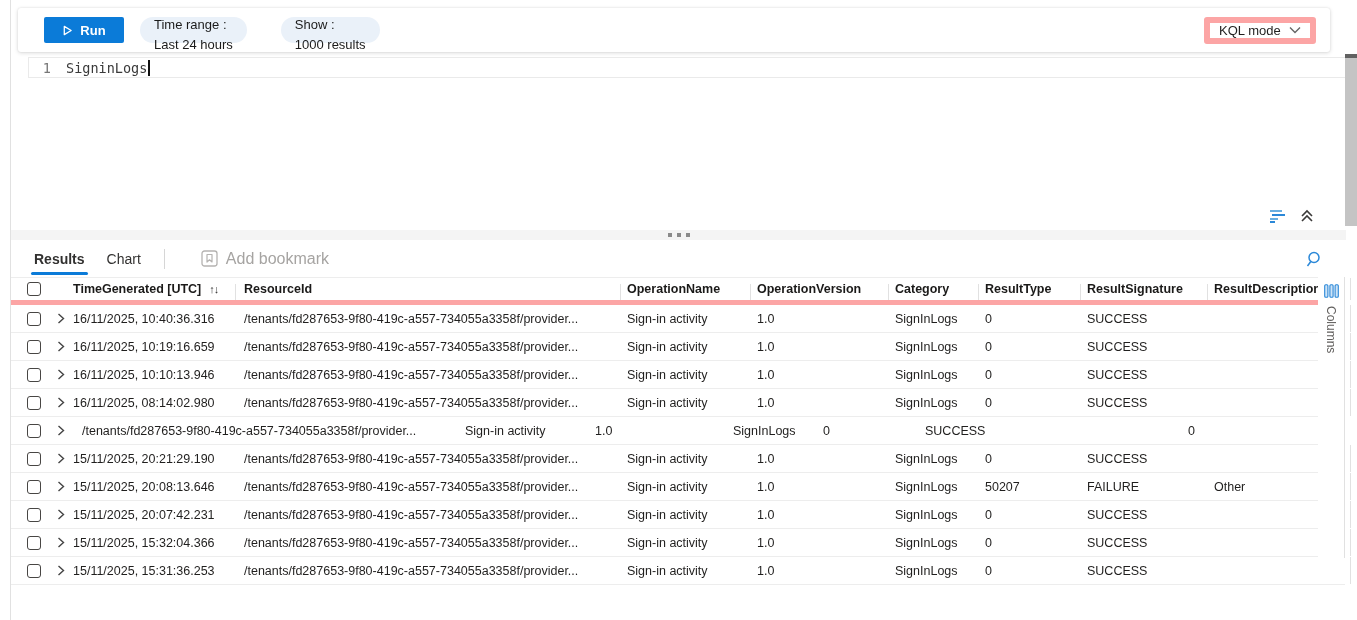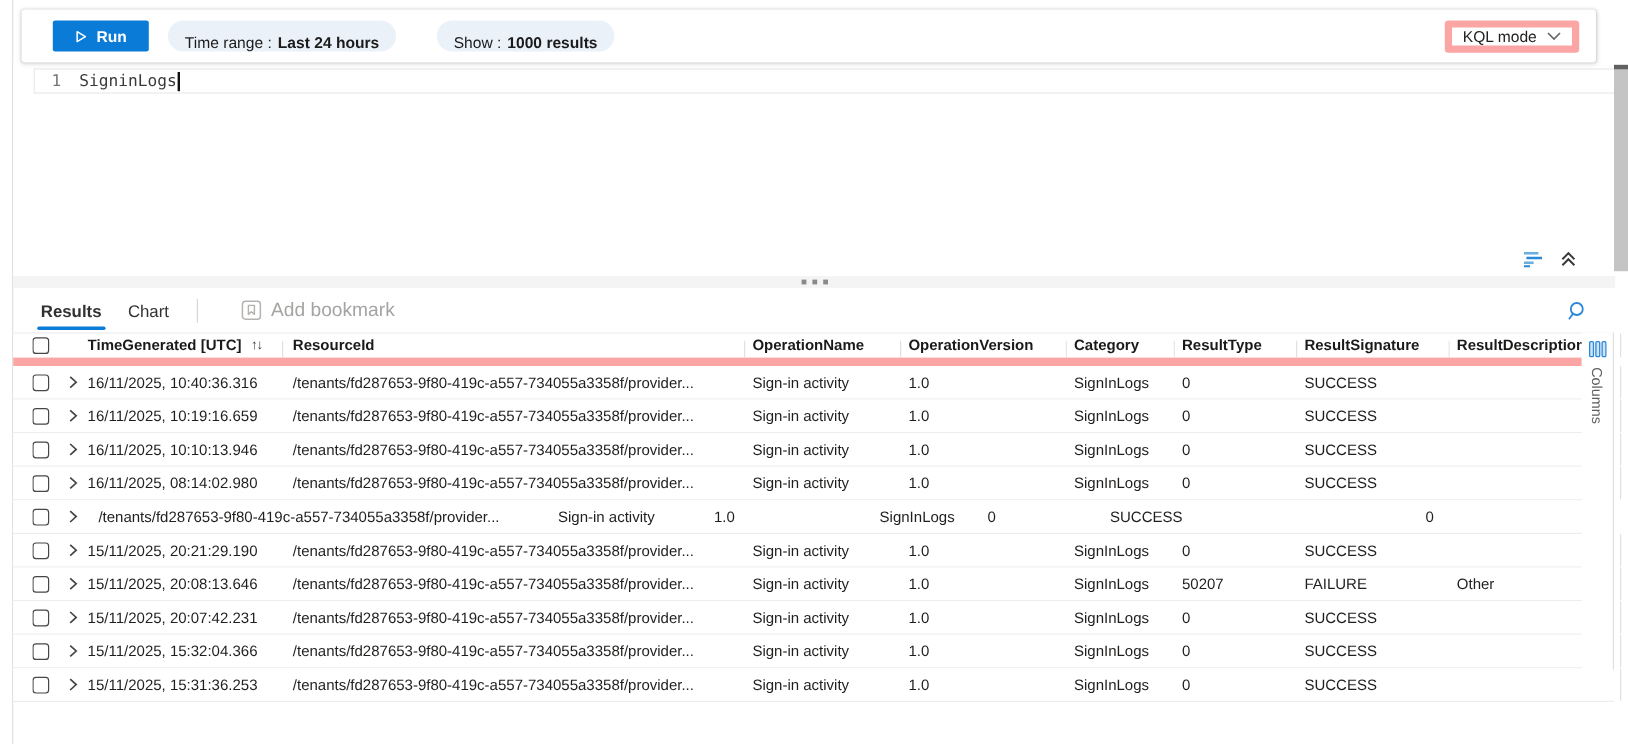--- a/index.html
+++ b/index.html
@@ -3,23 +3,23 @@
 <meta charset="utf-8">
 <style>
   * { margin:0; padding:0; box-sizing:border-box; }
   html,body { width:1357px; height:620px; background:#fff; font-family:"Liberation Sans", sans-serif; color:#201f1e; overflow:hidden; }
   .page { position:relative; width:1357px; height:620px; background:#fff; }
   .left-edge { position:absolute; left:10px; top:0; bottom:0; width:1px; background:#e1e1e1; }
 
   
   .top-card { position:absolute; left:18px; top:8px; width:1312px; height:44px; background:#fff; border-radius:3px; box-shadow:0 1px 4px rgba(0,0,0,.14), 0 0 2px rgba(0,0,0,.10); display:flex; align-items:center; padding:0 14px 0 26px; z-index:5; }
   .run-btn { display:flex; align-items:center; justify-content:center; gap:7px; width:80px; height:26px; background:#0b7bd8; border:none; border-radius:2px; color:#fff; font-size:13px; font-weight:600; font-family:"Liberation Sans", sans-serif; cursor:pointer; }
-  .pill { display:flex; align-items:flex-end; gap:5px; height:26px; background:#eaf1f9; border-radius:13px; padding:0 14px; font-size:13px; color:#1b1b1b; margin-left:16px; white-space:nowrap; cursor:pointer; }
+  .pill { display:flex; align-items:flex-start; gap:5px; height:26px; background:#eaf1f9; border-radius:13px; padding:0 14px; font-size:13px; color:#1b1b1b; margin-left:16px; white-space:nowrap; cursor:pointer;flex-direction:column; }
   .pill + .pill { margin-left:34px; }
-  .pill b { font-weight:700; }
+  .pill b { font-weight:400; }
   .toolbar-spacer { flex:1; }
   .kql-select { display:flex; align-items:center; justify-content:space-between; width:112px; height:27px; border:6px solid #fca5a5; border-radius:3px; padding:0 9px; font-size:13px; color:#201f1e; cursor:pointer; background:#fff; }
 
   
   .editor { position:absolute; left:11px; top:52px; right:0; height:178px; background:#fff; }
   .editor-line { position:relative; margin:5px 0 0 17px; height:21px; display:flex; align-items:center; border:1px solid #eaeaea; border-right:none; }
   .ln { width:22px; text-align:right; font-family:"DejaVu Sans Mono", monospace; font-size:13.5px; color:#767676; margin-right:15px; }
   .code { font-family:"DejaVu Sans Mono", monospace; font-size:13.5px; color:#3a3a3a; }
   .caret { display:inline-block; width:1.5px; height:16px; background:#111; vertical-align:middle; margin-left:1px; }
   .editor-scrollbar { position:absolute; top:2px; right:0; width:12px; height:176px; }
@@ -38,21 +38,21 @@
   .tab.active { font-weight:700; }
   .tab.active::after { content:""; position:absolute; left:8px; right:8px; bottom:2px; height:3px; background:#0b7bd8; border-radius:2px; }
   .tab-divider { width:1px; height:20px; background:#d6d6d6; margin:0 12px; }
   .bookmark-btn { display:flex; align-items:center; gap:8px; color:#a6a4a2; font-size:16px; background:none; border:none; cursor:pointer; font-family:"Liberation Sans", sans-serif;margin-left:24px; }
   .tabbar-spacer { flex:1; }
   .search-btn { margin-right:32px; }
 
   
   .table-wrap { position:absolute; left:11px; top:277px; width:1334px; }
   .trow { display:flex; align-items:center; height:28px; border-bottom:1px solid #ededed; padding-left:16px; background:#fff; }
-  .thead { height:28px; border-top:1px solid #ededed; border-bottom:7px solid #fca5a5; font-weight:700; }
+  .thead { height:28px; border-top:1px solid #ededed; border-bottom:5px solid #fca5a5; font-weight:700; }
   .cell { flex:none; white-space:nowrap; overflow:hidden; font-size:12.5px; color:#201f1e; padding-left:7px; position:relative; height:100%; display:flex; align-items:center; }
   .thead .cell { color:#1b1a19; }
   .thead .cell.divided::before { content:""; position:absolute; left:0; top:6px; height:16px; width:1px; background:#e1e1e1; }
   .c-check { width:30px; padding-left:0; }
   .c-exp   { width:16px; padding-left:0; color:#444; cursor:pointer; }
   .c-time  { width:162px; padding-left:0; }
   .c-res   { width:352px; padding-left:9px; }
   .c-opname{ width:130px;margin-left:33px; }
   .c-opver { width:138px; }
   .c-cat   { width:90px; }

